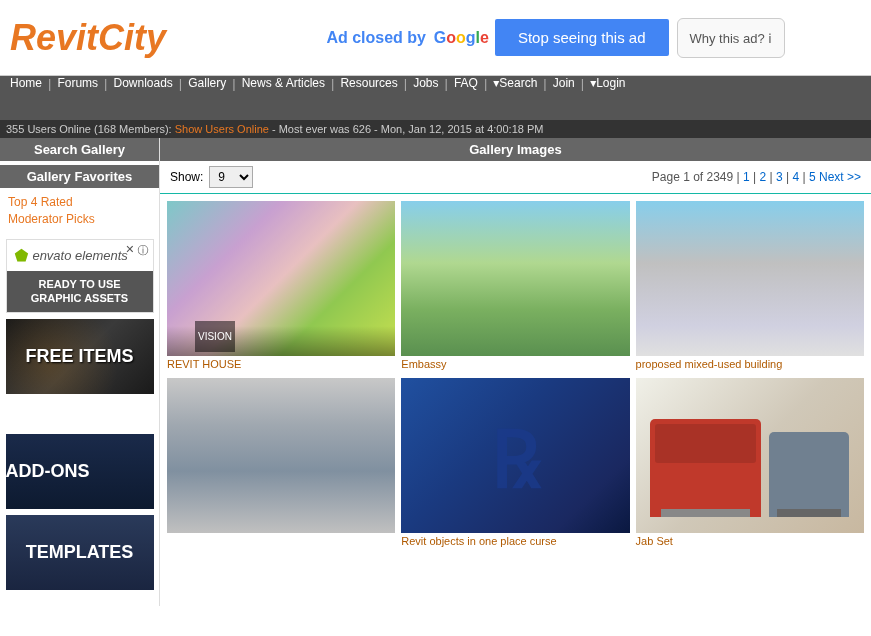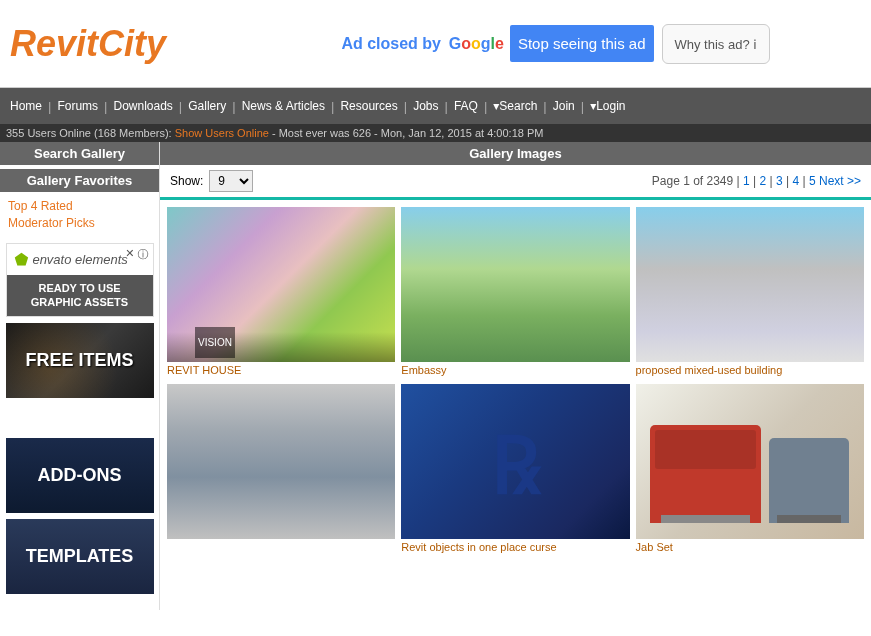--- a/index.html
+++ b/index.html
@@ -1,30 +1,30 @@
 <!DOCTYPE html>
 <html><head>
   <meta charset="utf-8">
   <style>
     * { margin: 0; padding: 0; box-sizing: border-box; }
     body { font-family: Arial, sans-serif; font-size: 13px; background: #fff; width: 871px; }
 
     
-    #header { display: flex; align-items: center; height: 88px; border-bottom: 1px solid #ccc; }
+    #header { display: flex; align-items: center; height: 76px; border-bottom: 1px solid #ccc; }
     #logo-area { width: 240px; padding-left: 10px; }
     #logo-text { font-size: 36px; color: #e87722; font-weight: bold; font-style: italic; }
     #ad-area { flex: 1; display: flex; flex-direction: row; align-items: center; justify-content: center; gap: 6px; }
     #ad-closed { color: #888; font-size: 14px; }
     #ad-closed span { color: #4285F4; font-size: 16px; font-weight: bold; }
     #ad-buttons { display: flex; gap: 8px; align-items: center; }
-    #stop-ad-btn { background: #4285F4; color: #fff; border: none; padding: 10px 8px; font-size: 15px; cursor: pointer; border-radius: 2px; }
+    #stop-ad-btn { background: #4285F4; color: #fff; border: none; padding: 10px 23px; font-size: 15px; cursor: pointer; border-radius: 2px; }
     #why-ad-btn { color: #555; font-size: 13px; cursor: pointer; border: 1px solid #ccc; padding: 10px 12px; border-radius: 6px; background: #f9f9f9; }
 
     
-    #nav { background: #555; display: flex; align-items: center; padding: 0 4px; height: 36px; }
+    #nav { background: #555; display: flex; padding: 0 4px; height: 44px; }
     #nav a { color: #fff; text-decoration: none; font-size: 12px; padding: 0 6px; }
     #nav .sep { color: #aaa; }
 
     
     #status-bar { background: #333; color: #ccc; font-size: 11px; padding: 3px 6px; }
     #status-bar a { color: #e87722; text-decoration: none; }
 
     
     #main { display: flex; }
 
@@ -45,29 +45,29 @@
     .envato-logo { display: flex; align-items: center; gap: 4px; font-size: 11px; color: #555; }
     .envato-logo .leaf { color: #80b800; font-size: 16px; }
     .envato-name { font-size: 13px; color: #555; font-style: italic; }
     .envato-close { position: absolute; top: 3px; right: 18px; color: #555; font-size: 11px; cursor: pointer; }
     .envato-info { position: absolute; top: 3px; right: 4px; color: #555; font-size: 11px; cursor: pointer; }
     .envato-tagline { background: #555; color: #fff; text-align: center; font-size: 11px; font-weight: bold; padding: 6px 4px; line-height: 1.3; }
     .free-items-ad { background: #1a1a1a; position: relative; height: 75px; display: flex; align-items: center; justify-content: center; }
     .free-items-text { color: #fff; font-size: 18px; font-weight: bold; text-align: center; z-index: 2; text-shadow: 1px 1px 2px #000; }
     .free-items-bg { position: absolute; inset: 0; background: linear-gradient(135deg, #1a1a1a 0%, #3a3a3a 50%, #1a1a1a 100%); }
     .free-items-overlay { position: absolute; inset: 0; background: radial-gradient(circle at 30% 60%, rgba(255,150,0,0.15) 0%, transparent 60%); }
-    .addons-ad { background: linear-gradient(180deg, #1a2a4a 0%, #0d1a30 100%); height: 75px; display: flex; align-items: center; justify-content: center; margin-top: 40px; }
+    .addons-ad { background: linear-gradient(180deg, #1a2a4a 0%, #0d1a30 100%); height: 75px; display: flex; align-items: center; justify-content: flex-start; margin-top: 40px; }
     .addons-text { color: #fff; font-size: 18px; font-weight: bold; text-align: center; }
     .templates-ad { background: linear-gradient(180deg, #2a3a5a 0%, #1a2540 100%); height: 75px; display: flex; align-items: center; justify-content: center; }
     .templates-text { color: #fff; font-size: 18px; font-weight: bold; text-align: center; }
 
     
     #gallery { flex: 1; padding: 0; }
     #gallery-header { background: #666; color: #fff; display: flex; align-items: flex-end; justify-content: center; padding: 4px 0; font-size: 13px; font-weight: bold; }
-    #gallery-controls { display: flex; align-items: center; justify-content: space-between; padding: 5px 10px; border-bottom: 3px solid #14b8a6; }
+    #gallery-controls { display: flex; align-items: center; justify-content: space-between; padding: 5px 10px; border-bottom: 1px solid #14b8a6; }
     #show-control { display: flex; align-items: center; gap: 6px; font-size: 12px; }
     #show-select { border: 1px solid #aaa; font-size: 12px; padding: 2px 4px; }
     #pagination { font-size: 12px; color: #555; }
     #pagination a { color: #0066cc; text-decoration: none; }
 
     
     #image-grid { display: flex; flex-wrap: wrap; padding: 4px; gap: 0; }
     .image-cell { width: calc(33.33%); padding: 3px; }
     .image-thumb-bg { width: 100%; height: 155px; cursor: pointer; overflow: hidden; }
     .image-caption { font-size: 11px; color: #b05a00; padding: 2px 0; cursor: pointer; }

